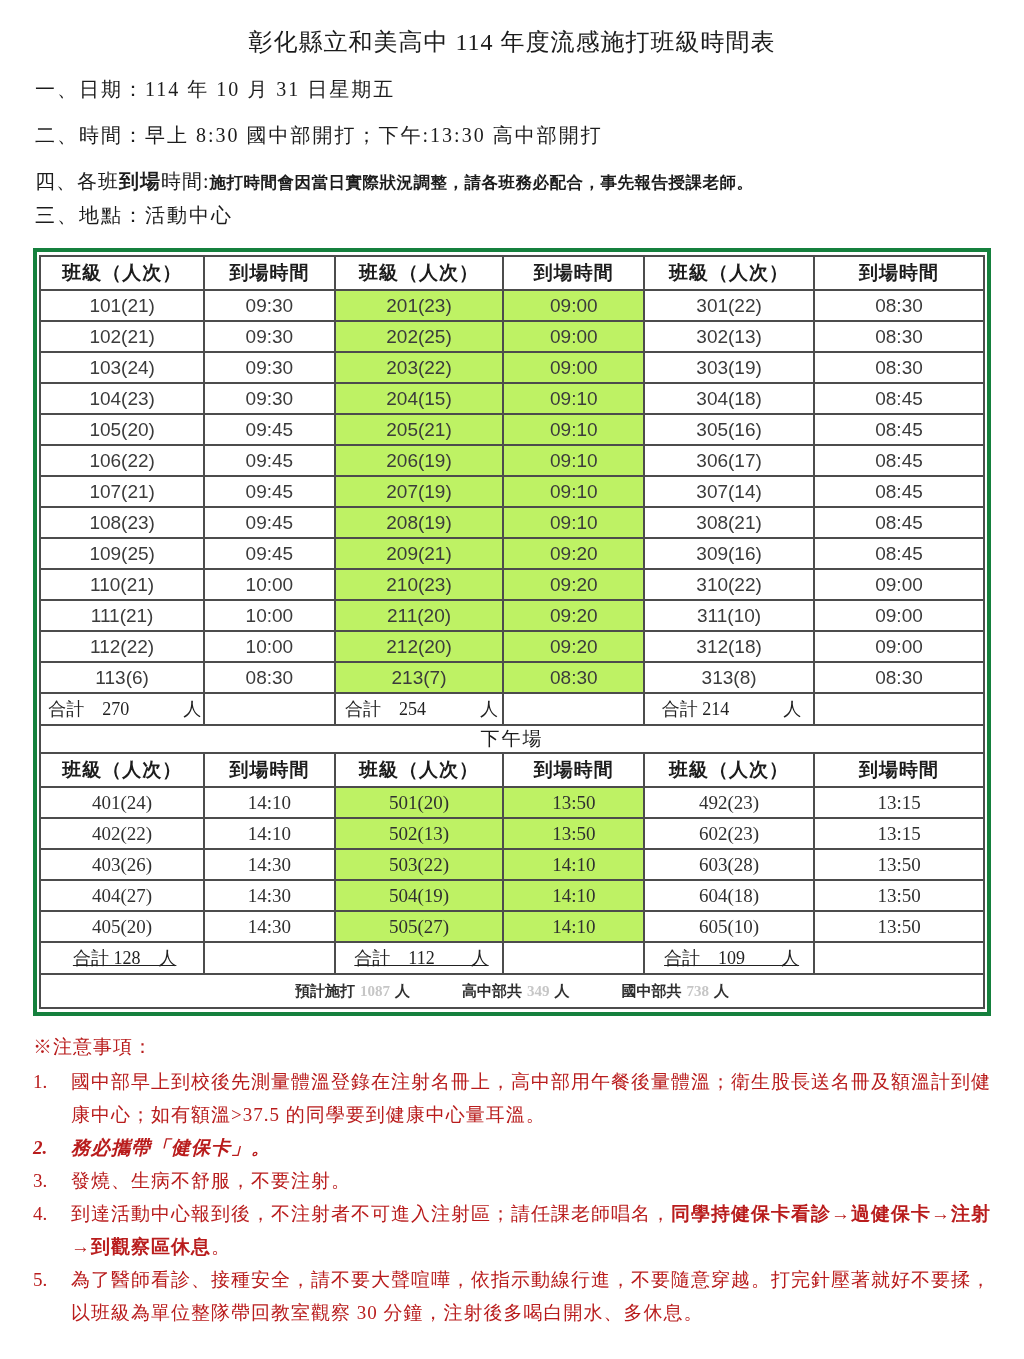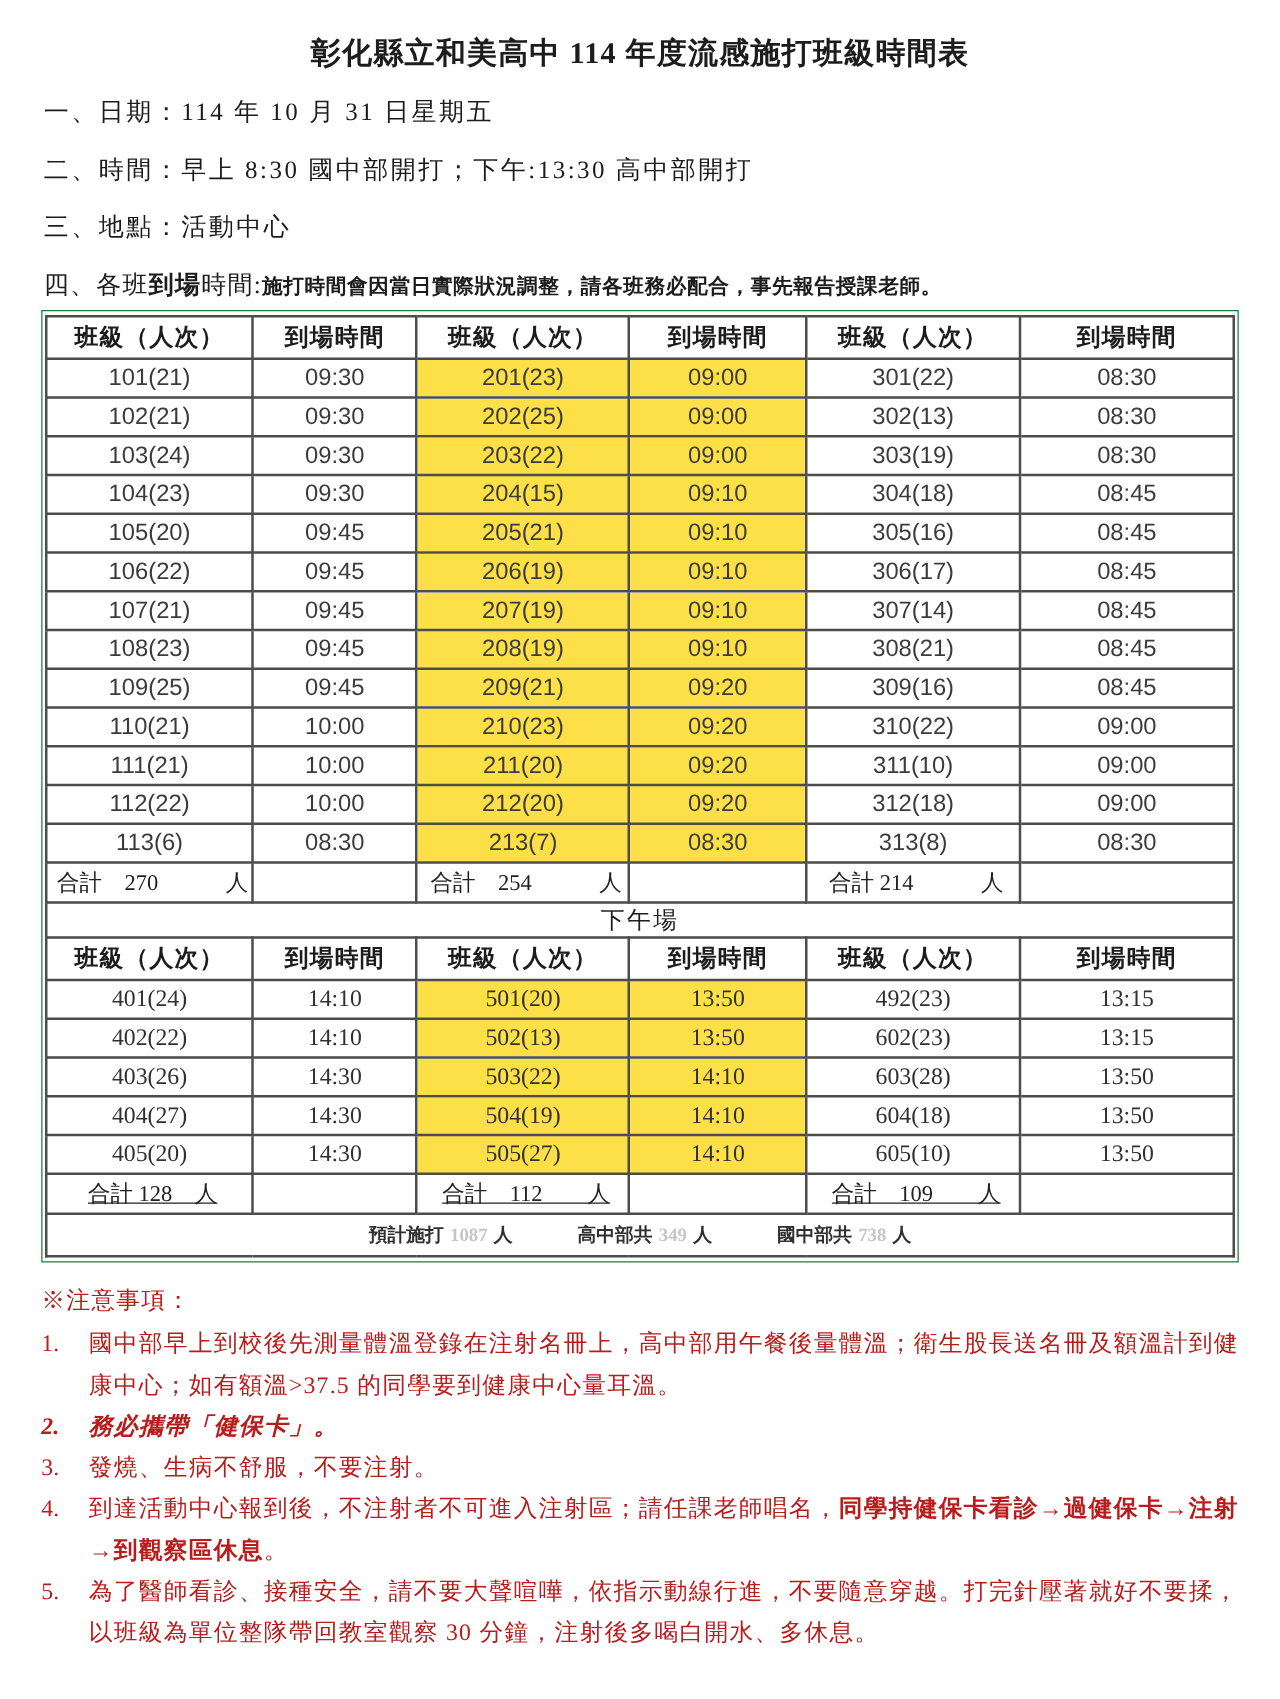--- a/index.html
+++ b/index.html
@@ -5,38 +5,38 @@
   * { box-sizing: border-box; }
   html, body { margin: 0; padding: 0; background: #ffffff; }
   body {
     width: 1024px; height: 1359px;
     font-family: "Liberation Serif", "DejaVu Serif", serif;
     color: #1c1c1c;
   }
   .page { padding: 22px 33px 0 33px; }
 
   .title {
-    text-align: center; font-size: 24px; font-weight: bold;
+    text-align: center; font-size: 24px; font-weight: normal;
     letter-spacing: 1px; margin: 4px 0 18px 0;
   }
   .info-line { font-size: 20px; letter-spacing: 2px; margin: 0 0 19px 2px; }
   .info-line.arrival { margin-bottom: 7px; letter-spacing: 1px; }
   .xbold { font-weight: bold; }
   .arrival-note { font-size: 16.5px; letter-spacing: 0.5px; font-weight: bold; }
 
-  .table-outer { border: 1px solid #15803d; padding: 3px 2px; background: #fff; }
+  .table-outer { border: 4px solid #15803d; padding: 3px 2px; background: #fff; }
   table.sched { width: 100%; border-collapse: collapse; table-layout: fixed; }
   .sched th, .sched td {
     border: 2px solid #4c4c4c; text-align: center;
     padding: 0; overflow: hidden; white-space: nowrap;
   }
   .sched th { font-size: 19px; height: 34px; font-weight: bold; letter-spacing: 1px; }
   tbody.am td { font-family: "Liberation Sans", "DejaVu Sans", sans-serif; font-size: 19px; height: 31px; color: #3b3b3b; }
   tbody.pm td { font-family: "Liberation Serif", "DejaVu Serif", serif; font-size: 19px; height: 31px; color: #303030; }
-  td.shade { background: #fde047; }
+  td.shade { background: #bef264; }
 
   tr.totals td { height: 32px; text-align: center; padding-left: 5px; font-size: 18px; color: #222; }
   tr.totals td.u { text-decoration: underline; }
   tr.session td { height: 26px; font-size: 19px; letter-spacing: 2px; }
   tr.summary td { height: 34px; font-size: 15px; font-weight: bold; }
   .s-num { color: #c6c6c6; padding: 0 5px; }
   .gap { display: inline-block; width: 52px; }
 
   .notes { margin-top: 16px; font-size: 19px; color: #b91c1c; }
   .notes-heading { letter-spacing: 1px; line-height: 30px; margin-bottom: 3px; }
@@ -48,22 +48,22 @@
 </style>
 </head>
 <body>
 
 <div class="page">
 
   <div class="title">彰化縣立和美高中 114 年度流感施打班級時間表</div>
 
   <div class="info-line">一、日期：114 年 10 月 31 日星期五</div>
   <div class="info-line">二、時間：早上 8:30 國中部開打；下午:13:30 高中部開打</div>
+  <div class="info-line arrival"><span>四、各班</span><span class="xbold">到場</span><span>時間:</span><span class="arrival-note">施打時間會因當日實際狀況調整，請各班務必配合，事先報告授課老師。</span></div>
   <div class="info-line">三、地點：活動中心</div>
-  <div class="info-line arrival"><span>四、各班</span><span class="xbold">到場</span><span>時間:</span><span class="arrival-note">施打時間會因當日實際狀況調整，請各班務必配合，事先報告授課老師。</span></div>
 
   <div class="table-outer">
     <table class="sched">
       <colgroup>
         <col style="width:17.4%">
           <col style="width:13.8%">
           <col style="width:17.9%">
         <col style="width:14.9%">
           <col style="width:18%">
           <col style="width:18%">

